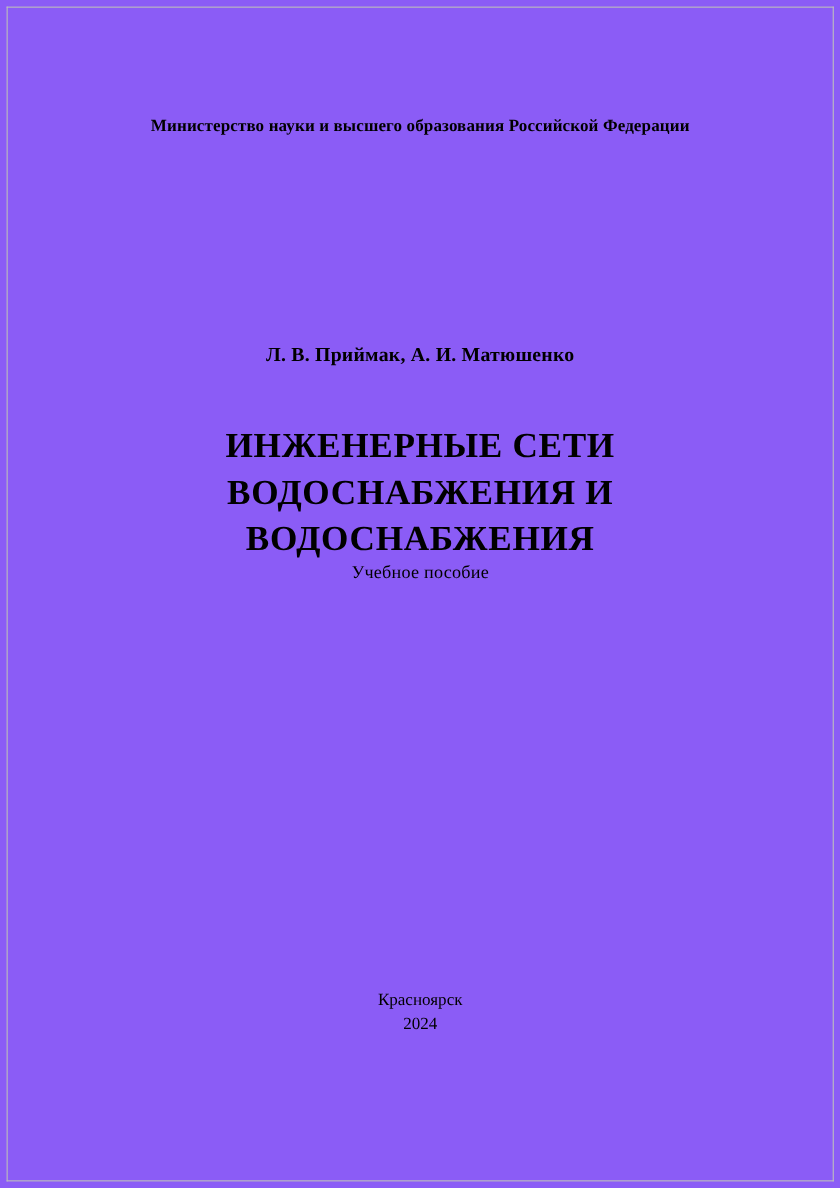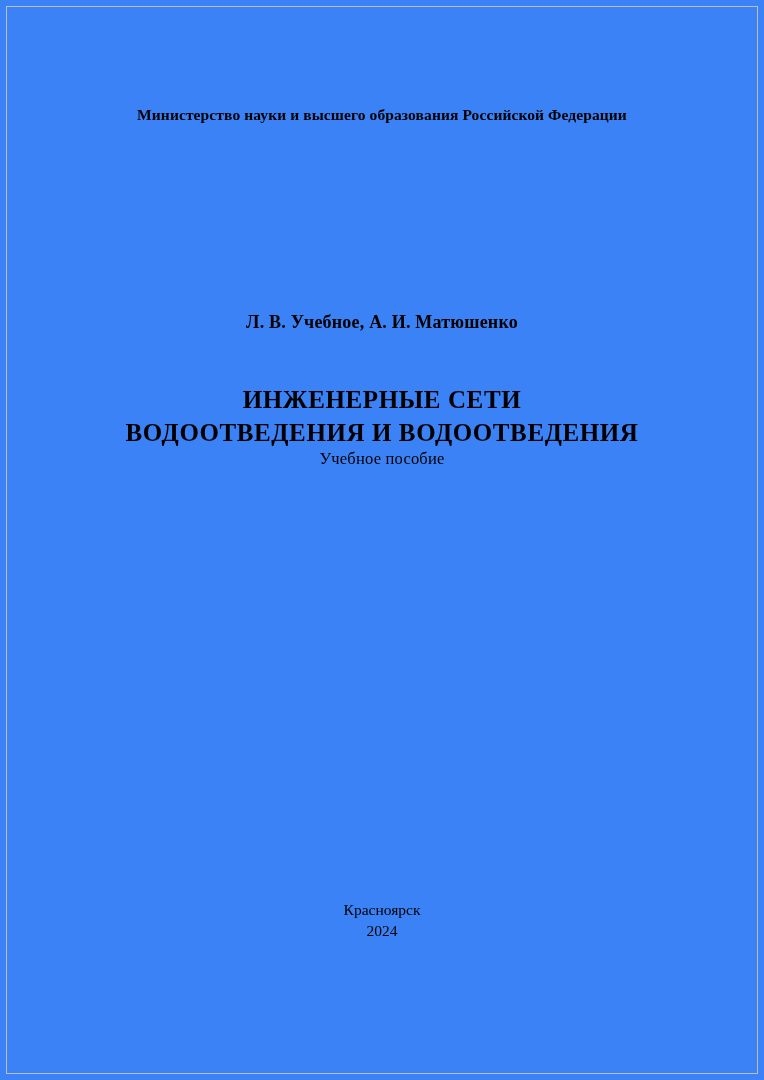--- a/index.html
+++ b/index.html
@@ -9,21 +9,21 @@
   }
   body {
     font-family: "Liberation Serif", serif;
     color: #000000;
   }
   .page {
     position: relative;
     width: 764px;
     height: 1080px;
     margin: 0 auto;
-    background: #3b82f6;
+    background: #8b5cf6;
     overflow: hidden;
     box-sizing: border-box;
   }
   
   .scan-border-left,
   .scan-border-right,
   .scan-border-top,
   .scan-border-bottom {
     position: absolute;
     background: #bdbdbd;
@@ -59,21 +59,21 @@
     font-size: 18px;
     font-weight: bold;
     letter-spacing: 0.2px;
   }
 
   .title-block {
     margin-top: 50px;
     line-height: 1.32;
   }
   .title-line {
-    font-size: 25px;
+    font-size: 32px;
     font-weight: bold;
     letter-spacing: 0.6px;
   }
 
   .subtitle {
     font-size: 16.5px;
     letter-spacing: 0.2px;
   }
 
   .imprint {
@@ -97,25 +97,25 @@
   <div class="scan-border-right"></div>
   <div class="scan-border-top"></div>
   <div class="scan-border-bottom"></div>
 
   <div class="content">
 
     <div class="publisher-block">
       <div class="publisher-line">Министерство науки и высшего образования Российской Федерации</div>
     </div>
 
-    <div class="authors">Л. В. Учебное, А. И. Матюшенко</div>
+    <div class="authors">Л. В. Приймак, А. И. Матюшенко</div>
 
     <div class="title-block">
       <div class="title-line">ИНЖЕНЕРНЫЕ СЕТИ</div>
-      <div class="title-line">ВОДООТВЕДЕНИЯ И ВОДООТВЕДЕНИЯ</div>
+      <div class="title-line">ВОДОСНАБЖЕНИЯ И ВОДОСНАБЖЕНИЯ</div>
     </div>
 
     <div class="subtitle">Учебное пособие</div>
 
   </div>
 
   <div class="imprint">
     <div class="imprint-line">Красноярск</div>
     <div class="imprint-line">2024</div>
   </div>

